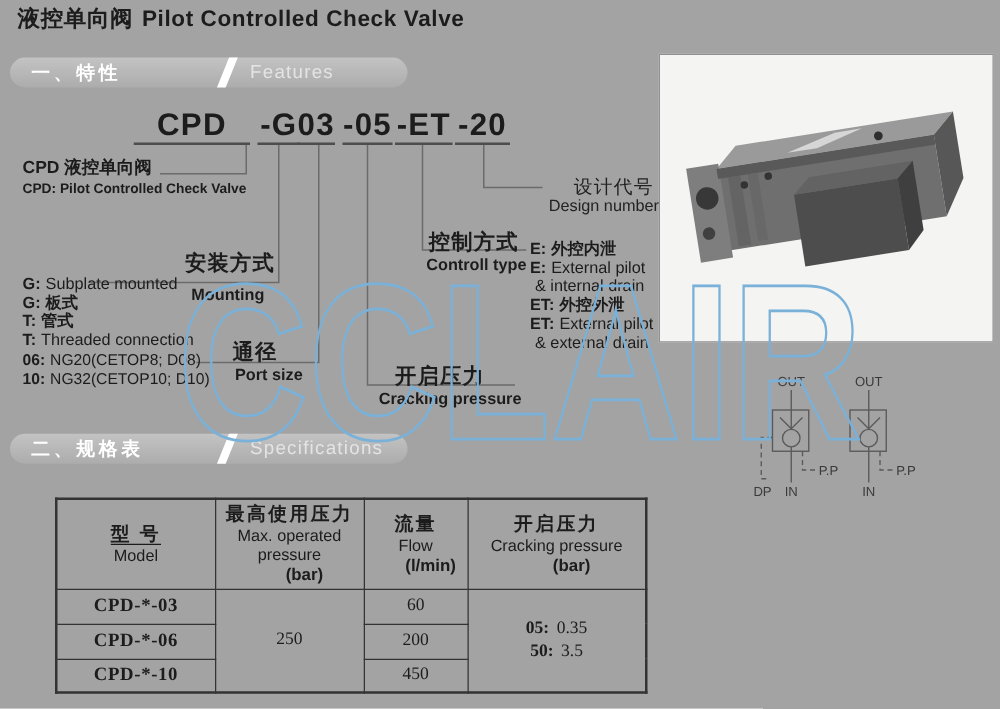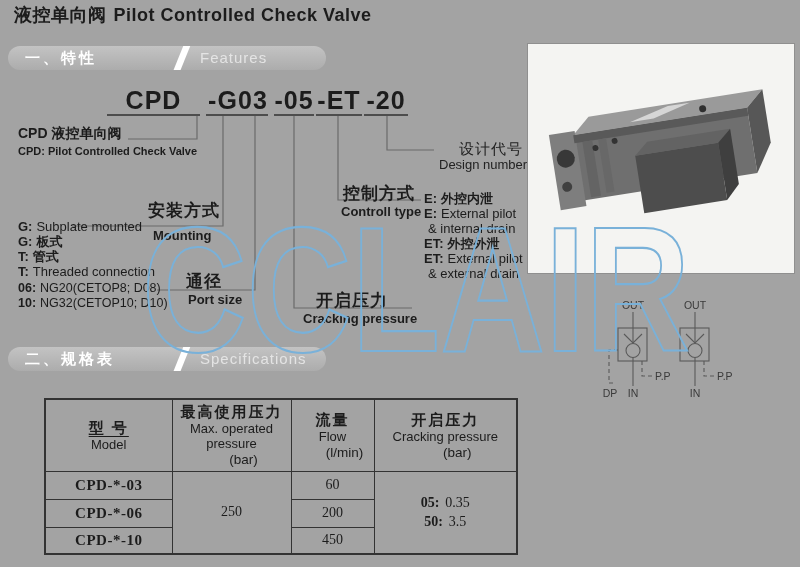--- a/index.html
+++ b/index.html
@@ -40,21 +40,21 @@
 
   
   .photo{left:527px;top:43px;width:266px;height:229px;border:1px solid #8f8f8f;background:#f4f4f2;z-index:1;}
 
   
   .spec{position:absolute;left:44px;top:398px;z-index:2;border-collapse:collapse;table-layout:fixed;border:2px solid #333;}
   .spec th,.spec td{border:1.5px solid #333;text-align:center;vertical-align:middle;padding:0;}
   .th-zh{font-size:15px;font-weight:bold;letter-spacing:2px;line-height:19px;}
   .th-zh.u{text-decoration:underline;text-underline-offset:3px;}
   .th-en{font-size:13px;font-weight:normal;line-height:15px;}
-  .th-unit{font-size:13.5px;font-weight:normal;line-height:17px;margin-left:24px;}
+  .th-unit{font-size:13.5px;font-weight:bold;line-height:17px;margin-left:24px;}
   .model{font-family:"Liberation Serif",serif;font-weight:bold;font-size:15px;letter-spacing:.5px;}
   .num{font-family:"Liberation Serif",serif;font-size:14px;}
   .crack{font-family:"Liberation Serif",serif;font-size:14px;text-align:left;padding-left:13px;}
   .crack .opt{line-height:19px;}
   .crack b{margin-right:6px;}
 </style>
 </head>
 <body>
 
 <div class="page">

